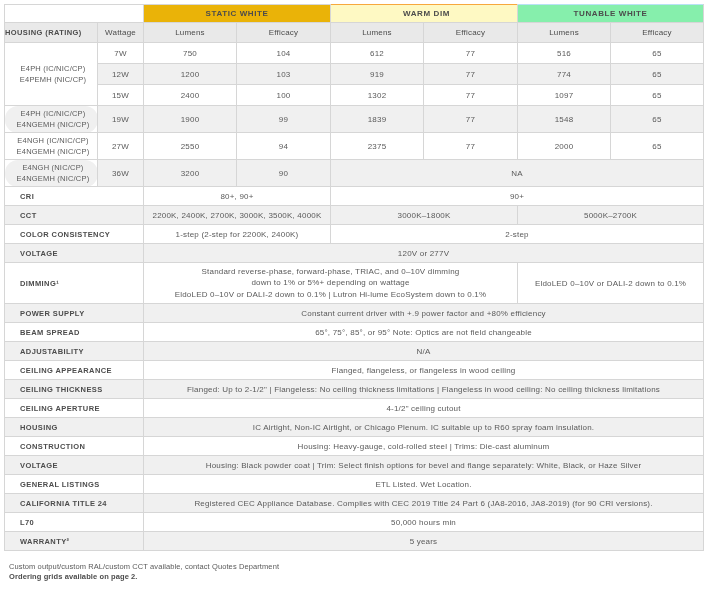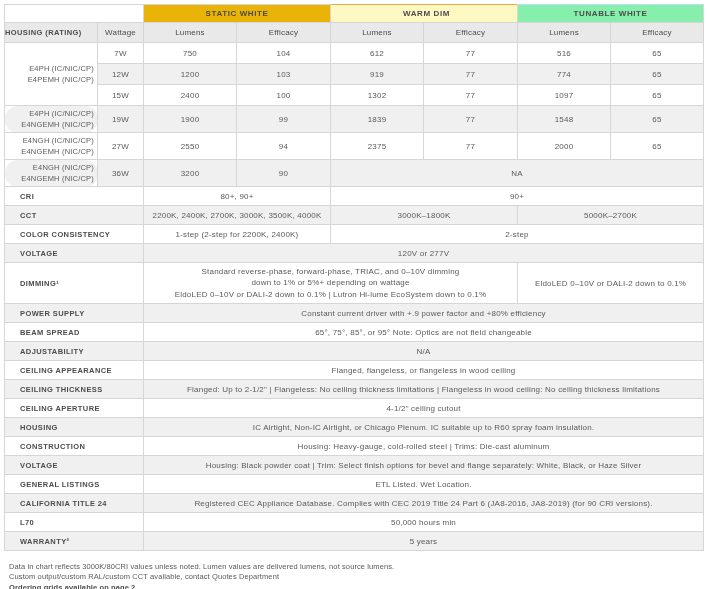--- a/index.html
+++ b/index.html
@@ -9,21 +9,21 @@
   td{border:1px solid #d6d6d6;font-size:8px;color:#5a5a5a;text-align:center;vertical-align:middle;padding:1px 3px;overflow:hidden;letter-spacing:.2px;}
   tr.group-row td{height:15px;font-weight:bold;font-size:8px;letter-spacing:.6px;color:#4c4c4c;}
   td.grp-static{background:#eab308;}
   td.grp-warm{background:#fef9c3;border-color:#f7a83c #d6d6d6 #d6d6d6 #d6d6d6;padding-left:8px;}
   td.grp-tunable{background:#86efac;border-color:#b9e1f5 #d6d6d6 #d6d6d6 #d6d6d6;}
   td.blank{background:#ffffff;}
   tr.head-row td{background:#e9e9e9;height:17px;color:#4c4c4c;}
   tr.head-row td.housing-h{font-weight:bold;text-align:left;padding-left:0;letter-spacing:.4px;font-size:7.5px;}
   tr.alt td{background:#f0f0f0;margin-left:28px;}
   tr.plain td{background:#ffffff;}
-  td.housing-cell{text-align:right;padding-left:7px;line-height:11px;font-size:7.5px;border-radius:13px;}
+  td.housing-cell{text-align:center;padding-left:7px;line-height:11px;font-size:7.5px;border-radius:13px;}
   td.white-span{background:#ffffff !important;}
   tr.wrow td{height:18px;}
   tr.wrow2 td{height:24px;}
   td.speclabel{text-align:left;padding-left:15px;font-weight:bold;letter-spacing:.4px;font-size:7.5px;color:#4c4c4c;}
   tr.spec-row td{height:16px;}
   tr.dim-row td{height:38px;}
   .dimlines div{line-height:11.5px;}
   .footnotes{margin-top:11px;padding-left:5px;}
   .footnotes div{font-size:7.5px;line-height:10.4px;color:#5a5a5a;letter-spacing:.1px;}
   .footnotes .bold{font-weight:bold;color:#4c4c4c;}
@@ -207,18 +207,17 @@
     <td colspan="6">50,000 hours min</td>
   </tr>
   <tr class="alt spec-row">
     <td colspan="2" class="speclabel">WARRANTY²</td>
     <td colspan="6">5 years</td>
   </tr>
 </tbody>
 </table>
 
 <div class="footnotes">
-  <div>Data in chart reflects 3000K/80CRI values unless noted. Lumen values are delivered lumens, not source lumens.</div>
   <div>Custom output/custom RAL/custom CCT available, contact Quotes Department</div>
   <div class="bold">Ordering grids available on page 2.</div>
 
 </div>
 </div>
 
 </body></html>

